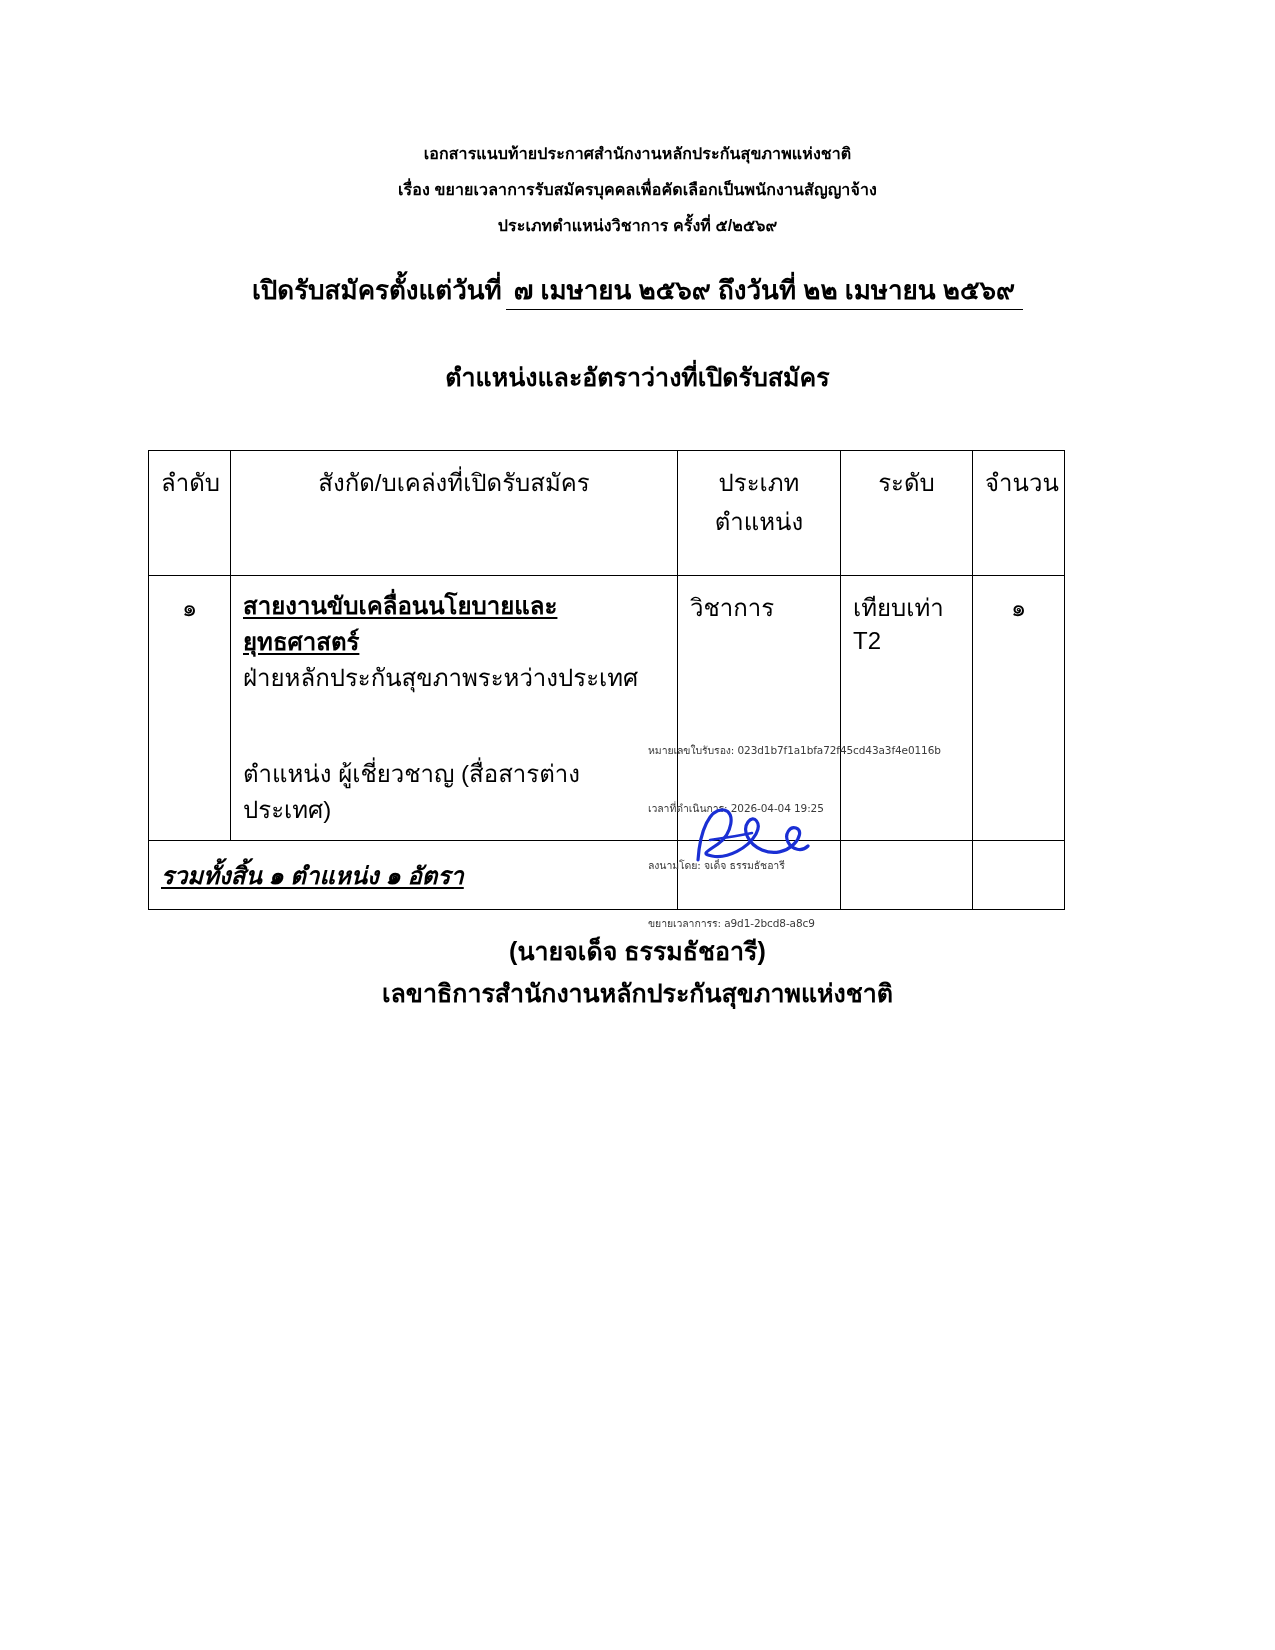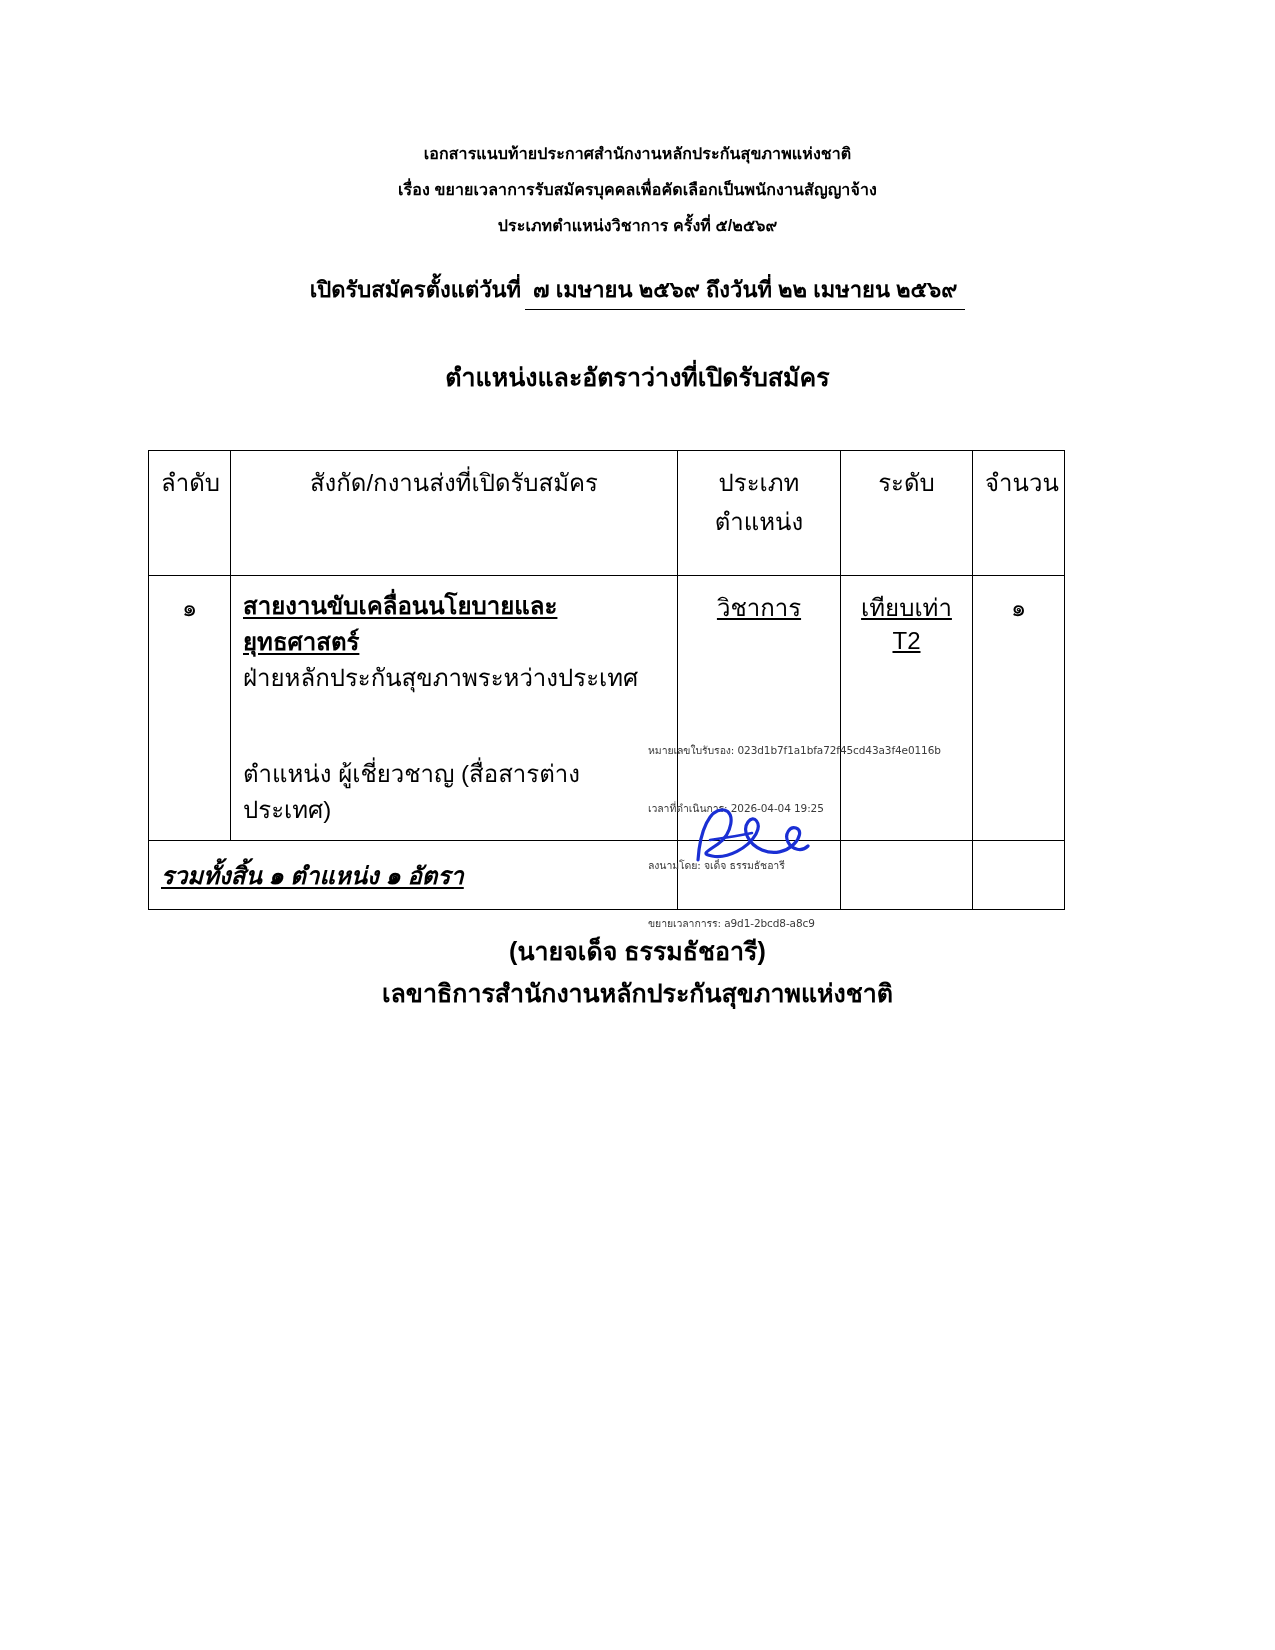--- a/index.html
+++ b/index.html
@@ -37,21 +37,21 @@
     letter-spacing: 0.1px;
   }
 
   
   .dateline {
     position: absolute;
     top: 273px;
     left: 0;
     width: 1275px;
     text-align: center;
-    font-size: 22px;
+    font-size: 26px;
     font-weight: 700;
     line-height: 34px;
     white-space: nowrap;
   }
   .dateline .label { }
   .dateline .value {
     display: inline-block;
     border-bottom: 1.5px solid #000;
     padding: 0 8px 2px 8px;
     margin-left: 4px;
@@ -120,24 +120,22 @@
     text-underline-offset: 3px;
   }
   .unit-sub {
     font-weight: 400;
   }
   .unit-position {
     font-weight: 400;
     margin-top: 60px;
   }
   .mid-line {
-    text-align: center;
-    vertical-align: middle;
-    font-size: 24px;
-    text-decoration: underline;
+    vertical-align: middle;
+    font-size: 24px;
   }
 
   tr.total-row td {
     height: 44px;
     font-size: 24px;
     font-weight: 700;
     vertical-align: middle;
   }
   .total-text {
     text-align: left;
@@ -208,21 +206,21 @@
       <colgroup>
         <col class="col-no">
         <col class="col-unit">
         <col class="col-type">
         <col class="col-level">
         <col class="col-count">
       </colgroup>
       <thead>
         <tr>
           <th>ลำดับ</th>
-          <th>สังกัด/กงานส่งที่เปิดรับสมัคร</th>
+          <th>สังกัด/บเคล่งที่เปิดรับสมัคร</th>
           <th>ประเภทตำแหน่ง</th>
           <th>ระดับ</th>
           <th>จำนวน</th>
         </tr>
       </thead>
       <tbody>
         <tr class="body-row">
           <td class="cell-center">๑</td>
           <td class="unit-cell">
             <div class="unit-title">สายงานขับเคลื่อนนโยบายและยุทธศาสตร์</div>

